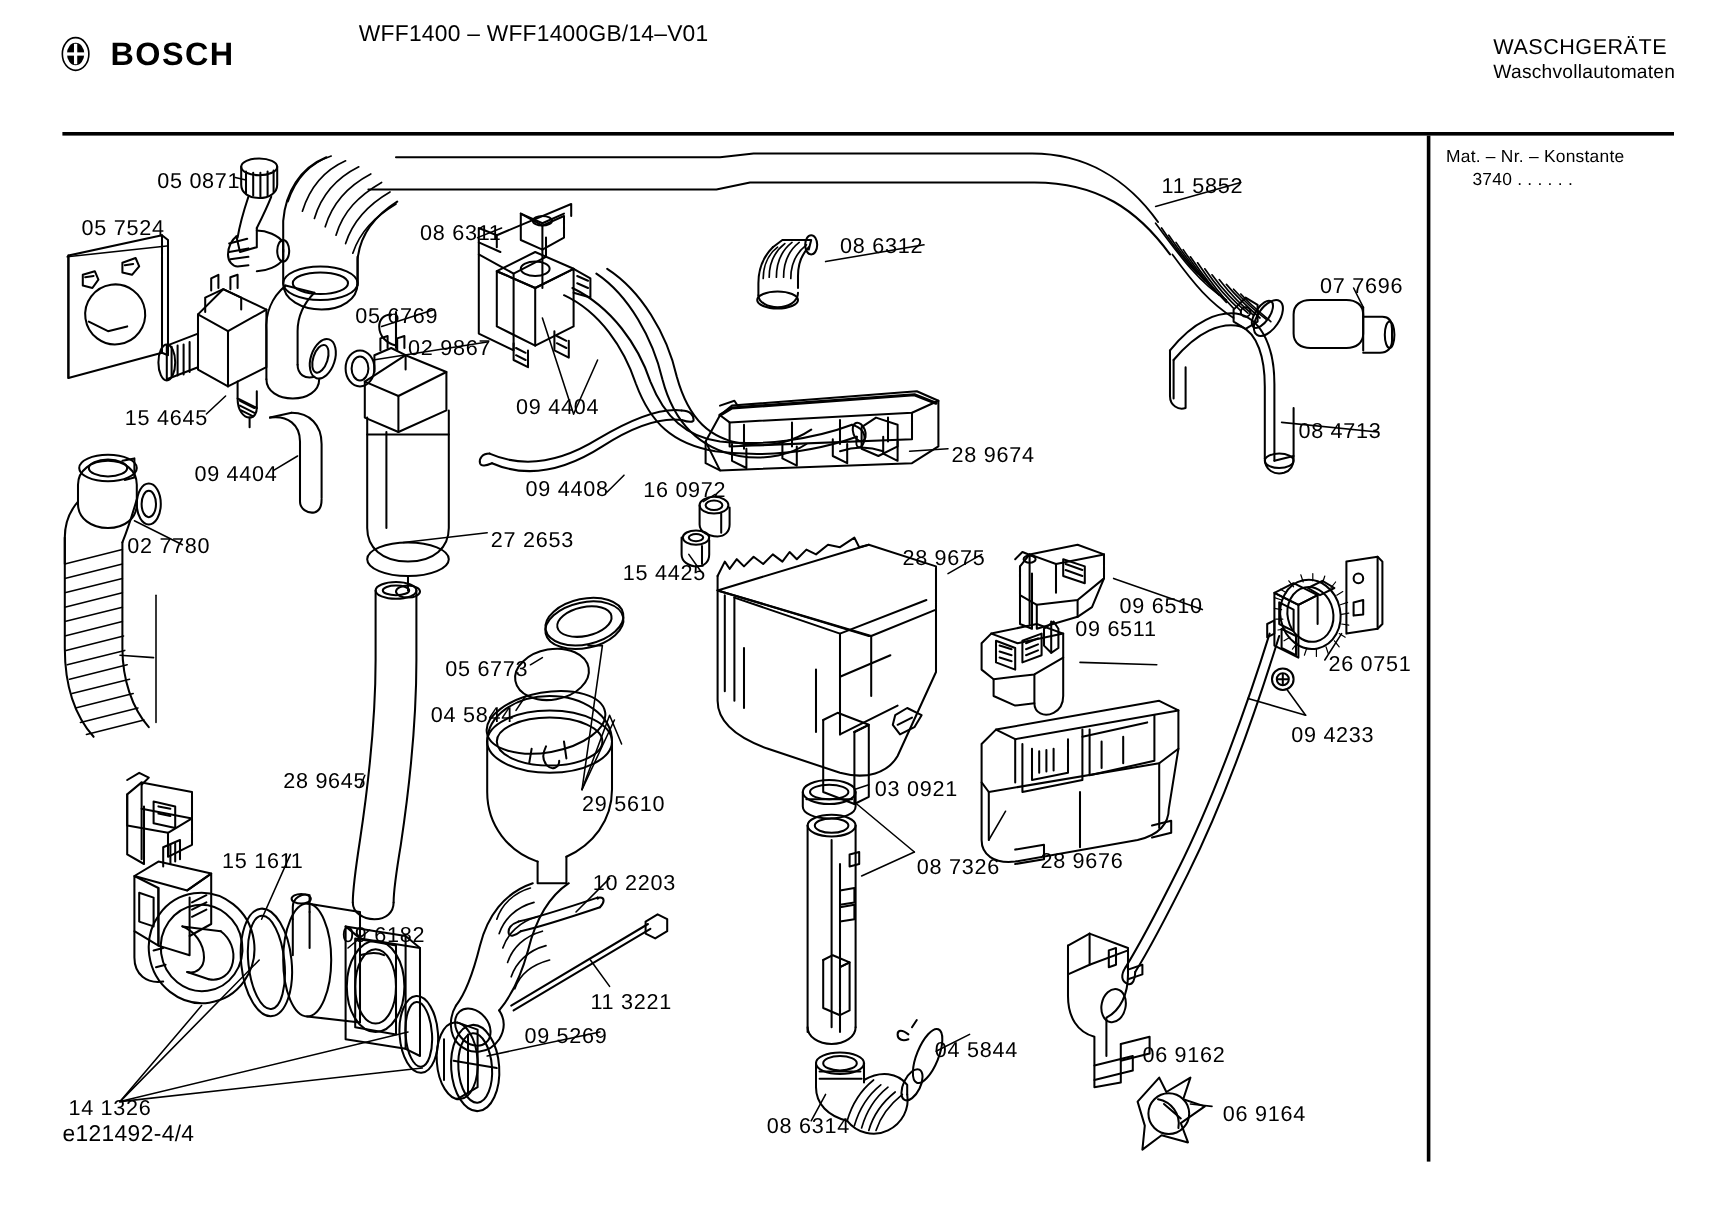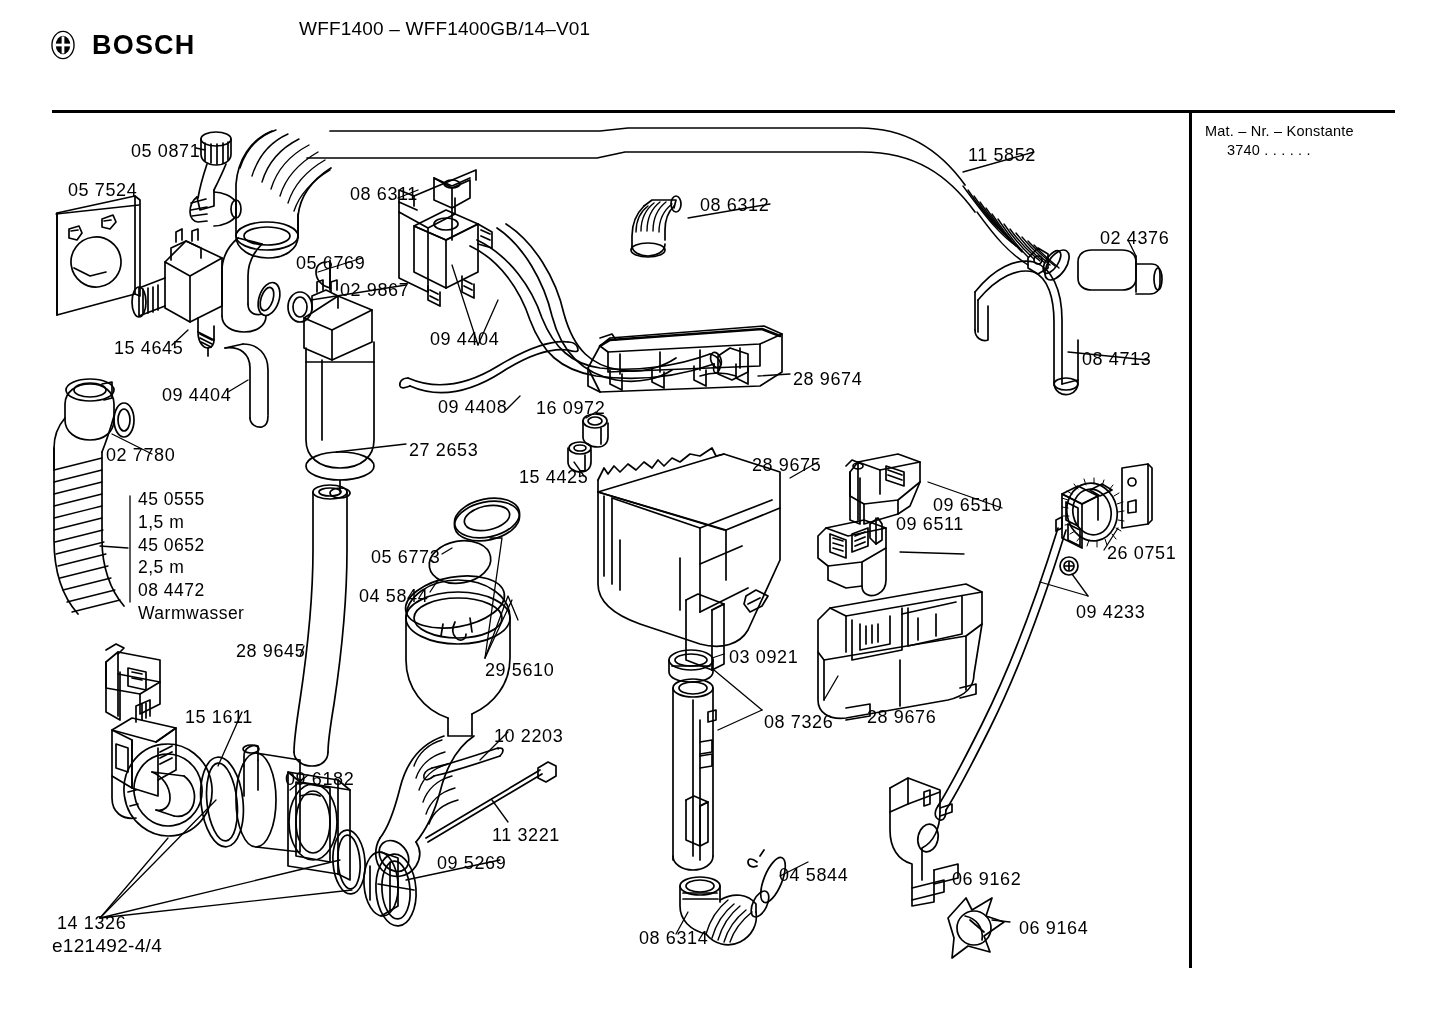--- a/index.html
+++ b/index.html
@@ -47,39 +47,35 @@
         <ellipse cx="20" cy="20" rx="8.5" ry="11" fill="#000"></ellipse>
         <rect x="11" y="18.4" width="18" height="3.2" fill="#fff"></rect>
         <rect x="18.4" y="10" width="3.2" height="20" fill="#fff"></rect>
       </svg>
     </span>
     <span class="brand-name">BOSCH</span>
   </div>
 
   <div class="doc-title">WFF1400 – WFF1400GB/14–V01</div>
 
+  <div class="cat">
+    <div class="cat-main">WASCHGERÄTE</div>
+    <div class="cat-sub">Waschvollautomaten</div>
+  </div>
 
   <div class="rule-top"></div>
   <div class="rule-vert"></div>
 
   <div class="matnr">
     <div class="l1">Mat. – Nr. – Konstante</div>
     <div class="l2">3740  .  .     .    .    .    .</div>
   </div>
 
   <div class="footer">e121492-4/4</div>
 
-  <div class="speclist">
-    <div>45 0555</div>
-    <div>1,5 m</div>
-    <div>45 0652</div>
-    <div>2,5 m</div>
-    <div>08 4472</div>
-    <div>Warmwasser</div>
-  </div>
 
   <svg class="canvas" viewBox="0 0 1442 1019" xmlns="http://www.w3.org/2000/svg">
     <defs>
       <g id="corrug"></g>
     </defs>
     <g fill="none" stroke="#000" stroke-width="1.7" stroke-linecap="round" stroke-linejoin="round">
 
       <path d="M330,131 L600,131 L628,128 L860,128 C905,128 940,150 965,185"></path>
       <path d="M307,158 L597,158 L625,152 L862,152 C915,152 948,175 975,212"></path>
 
@@ -648,24 +644,24 @@
       </g>
     </g>
   </svg>
 
   <div id="pn-layer">
       <div class="pn" style="left: 131px; top: 141px;">05 0871</div>
       <div class="pn" style="left: 68px; top: 180px;">05 7524</div>
       <div class="pn" style="left: 350px; top: 184px;">08 6311</div>
       <div class="pn" style="left: 700px; top: 195px;">08 6312</div>
       <div class="pn" style="left: 968px; top: 145px;">11 5852</div>
-      <div class="pn" style="left: 1100px; top: 228px;">02 4376</div>
+      <div class="pn" style="left: 1100px; top: 228px;">07 7696</div>
       <div class="pn" style="left: 296px; top: 253px;">05 6769</div>
       <div class="pn" style="left: 340px; top: 280px;">02 9867</div>
-      <div class="pn" style="left: 104px; top: 338px; margin-left: 10px;">15 4645</div>
+      <div class="pn" style="left: 104px; top: 338px;">15 4645</div>
       <div class="pn" style="left: 430px; top: 329px;">09 4404</div>
       <div class="pn" style="left: 162px; top: 385px;">09 4404</div>
       <div class="pn" style="left: 1082px; top: 349px;">08 4713</div>
       <div class="pn" style="left: 793px; top: 369px;">28 9674</div>
       <div class="pn" style="left: 438px; top: 397px;">09 4408</div>
       <div class="pn" style="left: 536px; top: 398px;">16 0972</div>
       <div class="pn" style="left: 409px; top: 440px;">27 2653</div>
       <div class="pn" style="left: 106px; top: 445px;">02 7780</div>
       <div class="pn" style="left: 519px; top: 467px;">15 4425</div>
       <div class="pn" style="left: 752px; top: 455px;">28 9675</div>

